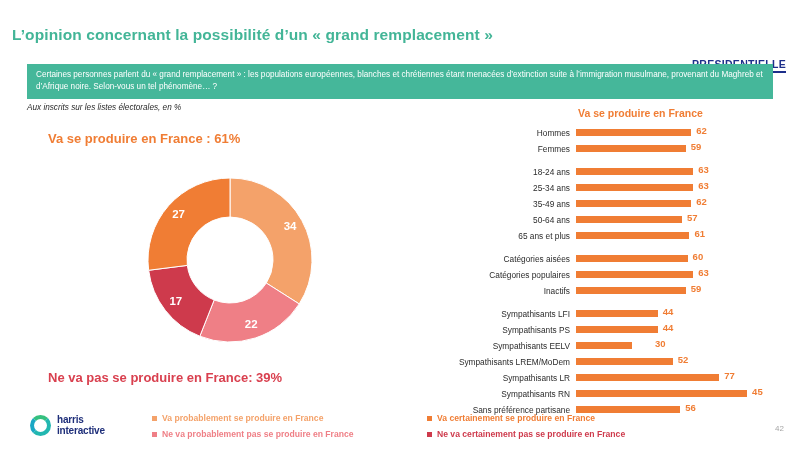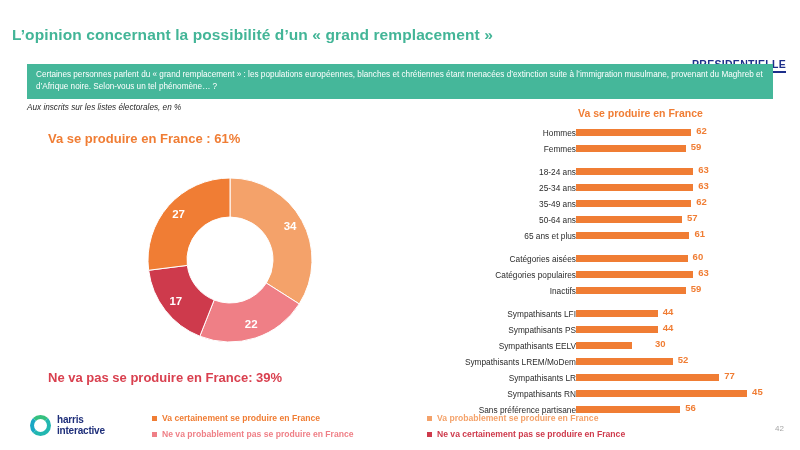--- a/index.html
+++ b/index.html
@@ -70,21 +70,21 @@
 
   
   .bars-title {
     position: absolute; left: 578px; top: 107px;
     font-size: 10.5px; font-weight: bold; color: #f07d34;
   }
   .bars { position: absolute; left: 430px; top: 126px; width: 360px; }
   .bar-row { display: flex; align-items: center; height: 13px; margin-bottom: 3px; }
   .bar-row.gap-before { margin-top: 10px; }
   .bar-label {
-    width: 146px; text-align: right; padding-right: 0;
+    width: 146px; text-align: right; padding-right: 6px;
     font-size: 8.3px; color: #2b2b2b; white-space: nowrap;
   }
   .bar-track { position: relative; flex: 1; height: 13px; }
   .bar-fill {
     position: absolute; left: 0; top: 3px; height: 7px; background: #f07d34;
   }
   .bar-value {
     position: absolute; top: -1px;
     font-size: 9.5px; font-weight: bold; color: #f07d34; white-space: nowrap;
   }
@@ -279,26 +279,26 @@
   <div class="harris-logo">
     <span class="harris-ring"></span>
     <span class="harris-text">
       <span>harris</span><br>
       <span>interactive</span>
     </span>
   </div>
 
   <div class="legend" id="legend-container">
       <div class="legend-item">
+        <span class="legend-swatch" style="background: rgb(244, 162, 106);"></span>
+        <span style="color: rgb(244, 162, 106);">Va probablement se produire en France</span>
+      </div>
+      <div class="legend-item">
         <span class="legend-swatch" style="background: rgb(240, 125, 52);"></span>
         <span style="color: rgb(240, 125, 52);">Va certainement se produire en France</span>
-      </div>
-      <div class="legend-item">
-        <span class="legend-swatch" style="background: rgb(244, 162, 106);"></span>
-        <span style="color: rgb(244, 162, 106);">Va probablement se produire en France</span>
       </div>
       <div class="legend-item">
         <span class="legend-swatch" style="background: rgb(239, 127, 134);"></span>
         <span style="color: rgb(239, 127, 134);">Ne va probablement pas se produire en France</span>
       </div>
       <div class="legend-item">
         <span class="legend-swatch" style="background: rgb(206, 58, 76);"></span>
         <span style="color: rgb(206, 58, 76);">Ne va certainement pas se produire en France</span>
       </div>
     </div>

